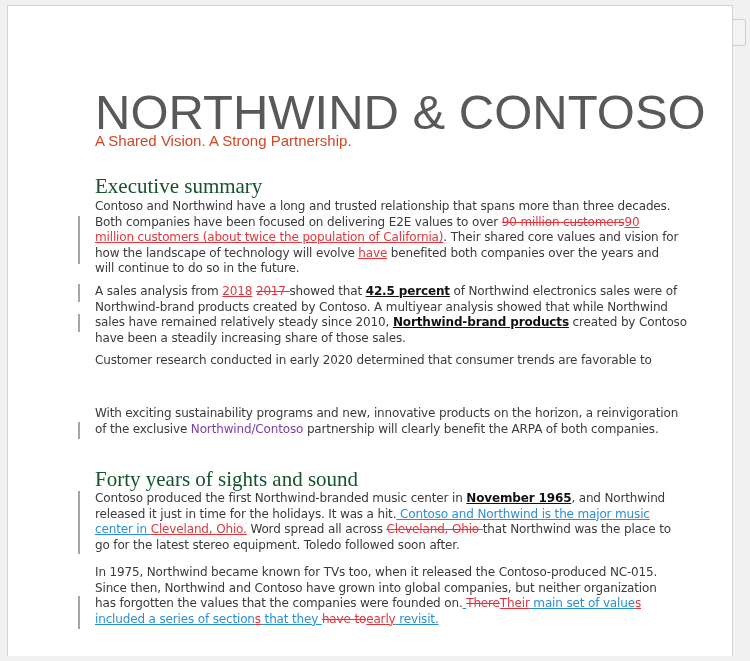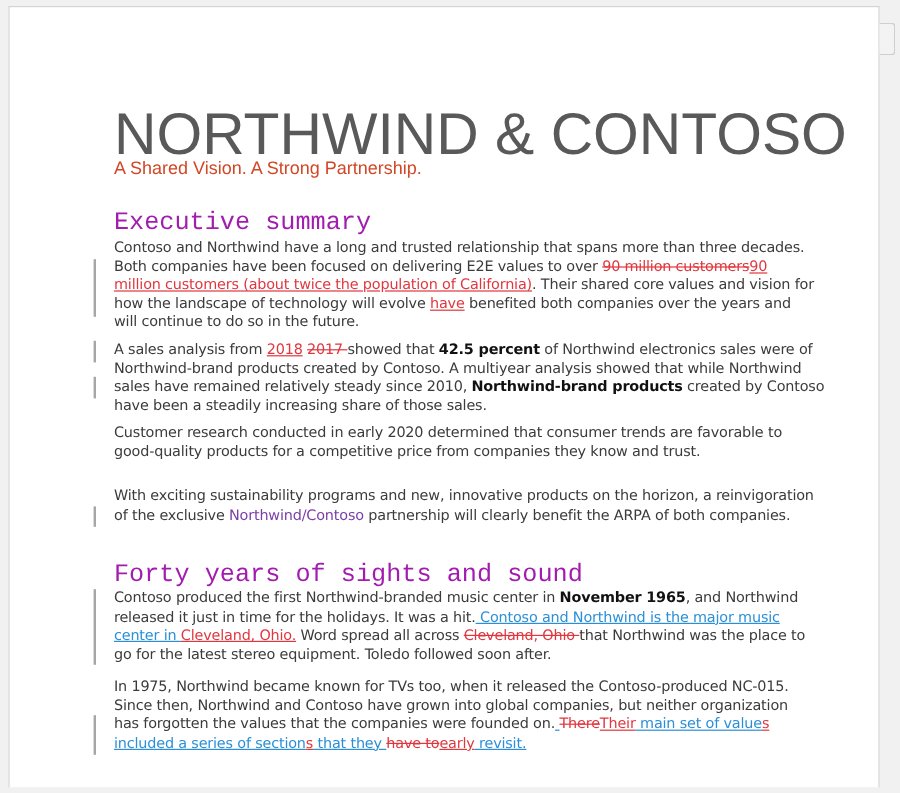--- a/index.html
+++ b/index.html
@@ -34,31 +34,31 @@
     font-size: 49px; color: #595959; letter-spacing: 0px;
     white-space: nowrap; line-height: 1;
   }
   .subtitle {
     position: absolute; left: 95px; top: 133px;
     font-family: "Liberation Sans", sans-serif;
     font-size: 15px; color: #d24726; white-space: nowrap; line-height: 1;
   }
   .h {
     position: absolute; left: 95px;
-    font-family: Liberation Mono, monospace;
-    font-size: 21px; color: #a21caf; white-space: nowrap; line-height: 1;
+    font-family: Liberation Serif, serif;
+    font-size: 21px; color: #14532d; white-space: nowrap; line-height: 1;
   }
   .para {
     position: absolute; left: 95px; width: 560px;
     font-family: "DejaVu Sans", sans-serif;
     font-size: 12px; line-height: 15.6px; color: #3b3b3b;
     letter-spacing: -0.15px;
   }
   .line { white-space: nowrap; display: block; height: 15.6px; }
-  .b { font-weight: bold; color: #111; }
+  .b { font-weight: bold; color: #111; text-decoration: underline; }
   .ins-red { color: #e0373f; text-decoration: underline; }
   .del-red { color: #e0373f; text-decoration: line-through; }
   .ins-blue { color: #2b8fd8; text-decoration: underline; }
   .purple { color: #7a3ea8; }
   .bar {
     position: absolute; left: 78px; width: 2px; background: #a6a6a6;
   }
 </style>
 </head>
 <body>
@@ -78,21 +78,20 @@
     <span class="line"><span>will continue to do so in the future.</span></span>
   </div>
 <div class="para" style="top:284px">
     <span class="line"><span>A sales analysis from </span><span class="ins-red">2018</span><span> </span><span class="del-red">2017 </span><span>showed that </span><span class="b">42.5 percent</span><span> of Northwind electronics sales were of</span></span>
     <span class="line"><span>Northwind-brand products created by Contoso. A multiyear analysis showed that while Northwind</span></span>
     <span class="line"><span>sales have remained relatively steady since 2010, </span><span class="b">Northwind-brand products</span><span> created by Contoso</span></span>
     <span class="line"><span>have been a steadily increasing share of those sales.</span></span>
   </div>
 <div class="para" style="top:353px">
     <span class="line"><span>Customer research conducted in early 2020 determined that consumer trends are favorable to</span></span>
-    <span class="line"><span>good-quality products for a competitive price from companies they know and trust.</span></span>
   </div>
 <div class="para" style="top:406px">
     <span class="line"><span>With exciting sustainability programs and new, innovative products on the horizon, a reinvigoration</span></span>
     <span class="line"><span>of the exclusive </span><span class="purple">Northwind/Contoso</span><span> partnership will clearly benefit the ARPA of both companies.</span></span>
   </div>
 
 <div class="h" style="top:469px">Forty years of sights and sound</div>
 <div class="para" style="top:491px">
     <span class="line"><span>Contoso produced the first Northwind-branded music center in </span><span class="b">November 1965</span><span>, and Northwind</span></span>
     <span class="line"><span>released it just in time for the holidays. It was a hit.</span><span class="ins-blue"> Contoso and Northwind is the major music</span></span>

